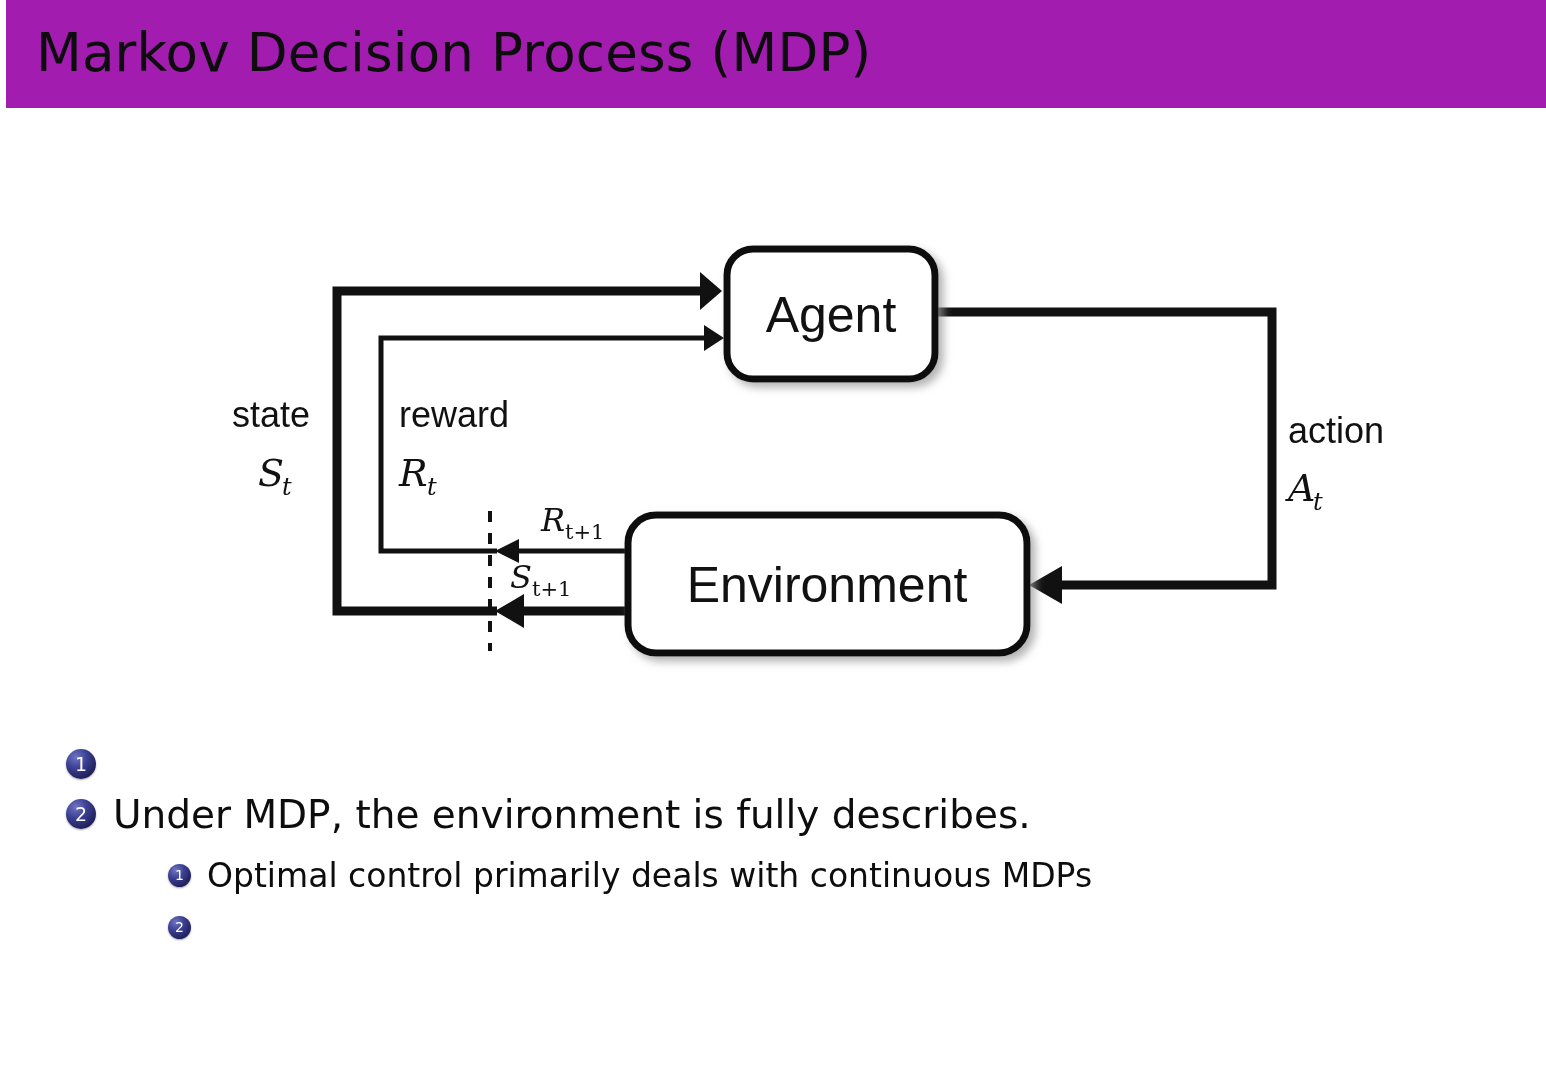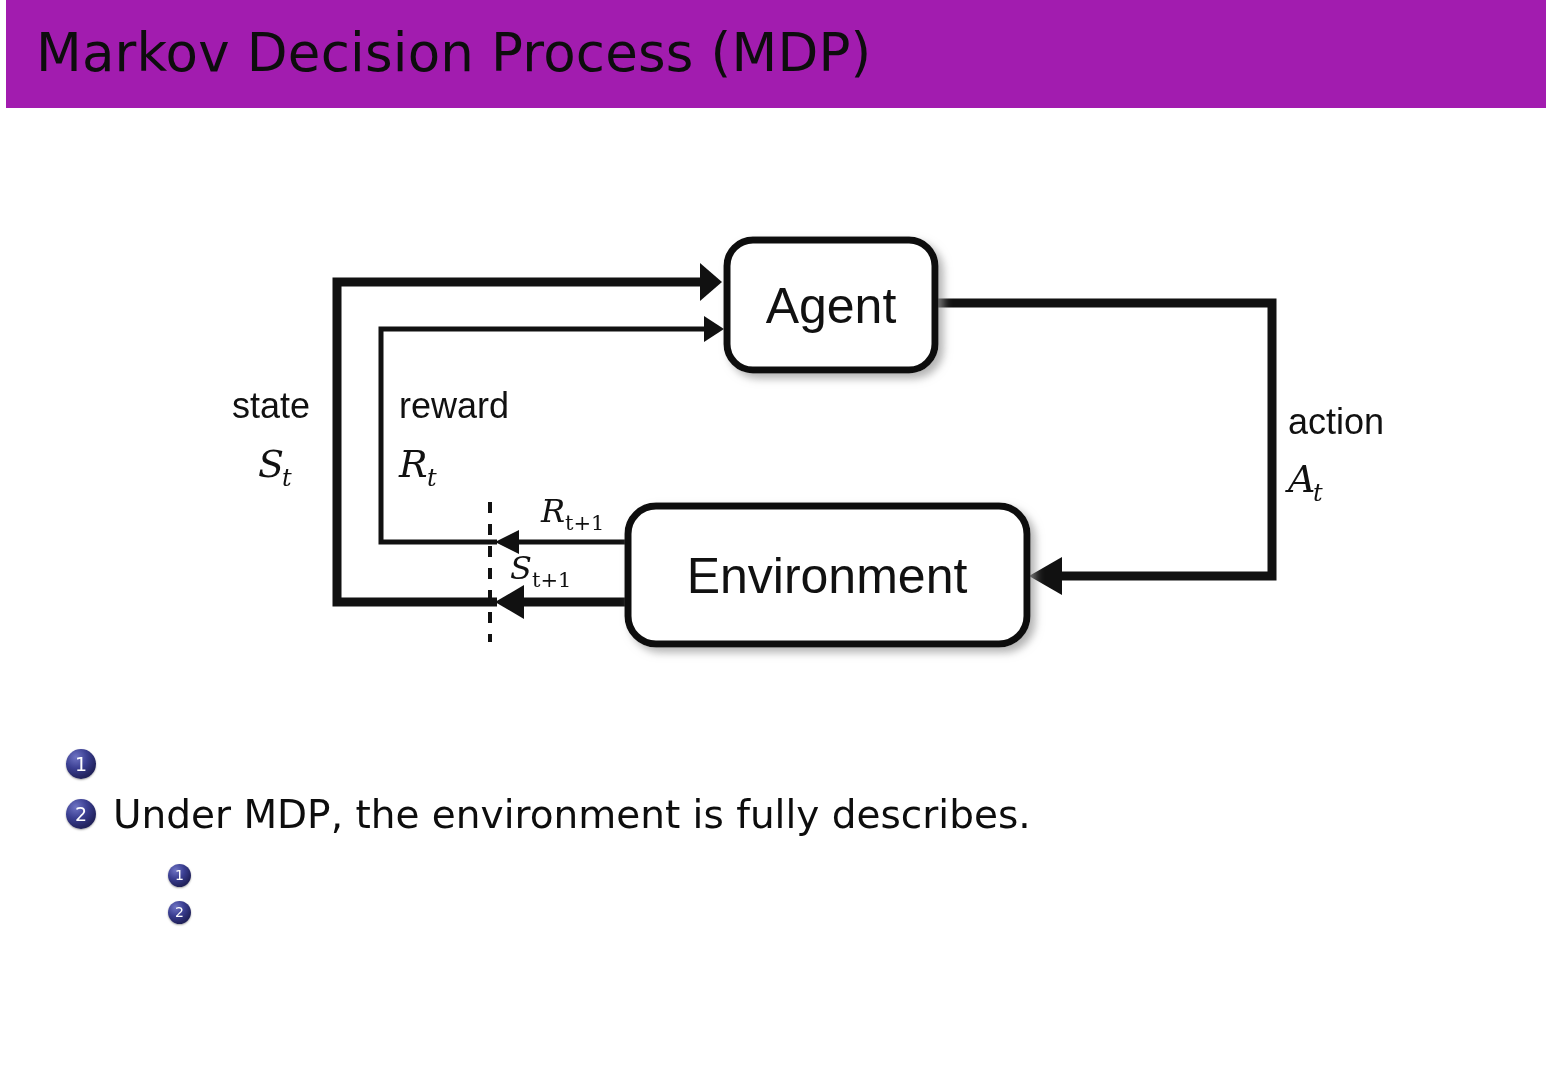--- a/index.html
+++ b/index.html
@@ -35,21 +35,21 @@
     letter-spacing: 0.2px;
     color: #0d0d0d;
     white-space: nowrap;
     font-family: "DejaVu Sans", "Liberation Sans", sans-serif;
   }
 
   
   #diagram {
     position: absolute;
     left: 0;
-    top: 107px;
+    top: 116px;
     width: 1546px;
     height: 600px;
   }
   #diagram svg { display: block; }
 
   .dg-box-label {
     font-family: "Liberation Sans", "DejaVu Sans", sans-serif;
     font-size: 50px;
     fill: #111111;
   }
@@ -234,19 +234,20 @@
     <div class="blt-marker">1</div>
   </div>
 
   <div class="blt-row blt-lvl1">
     <div class="blt-marker">2</div>
     <div class="blt-text nojust">Under MDP, the environment is fully describes.</div>
   </div>
 
   <div class="blt-row blt-lvl2">
     <div class="blt-marker">1</div>
+    <div class="blt-text">Optimal control primarily deals with continuous MDPs</div>
   </div>
 
   <div class="blt-row blt-lvl2">
     <div class="blt-marker">2</div>
   </div>
 
 </div>
 
 </body></html>

